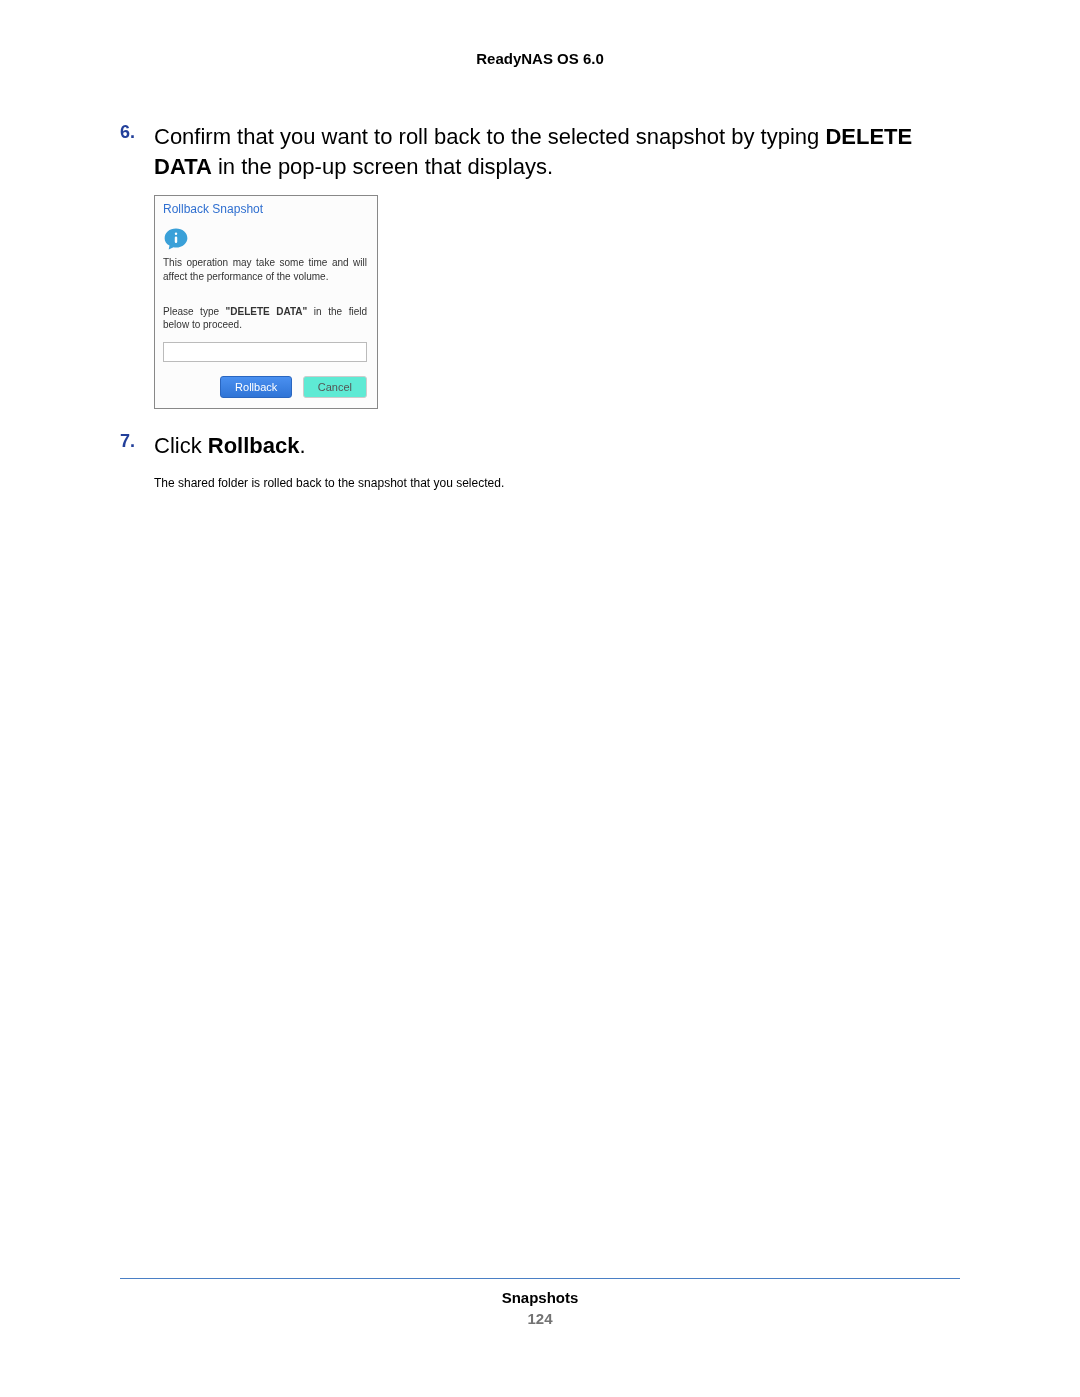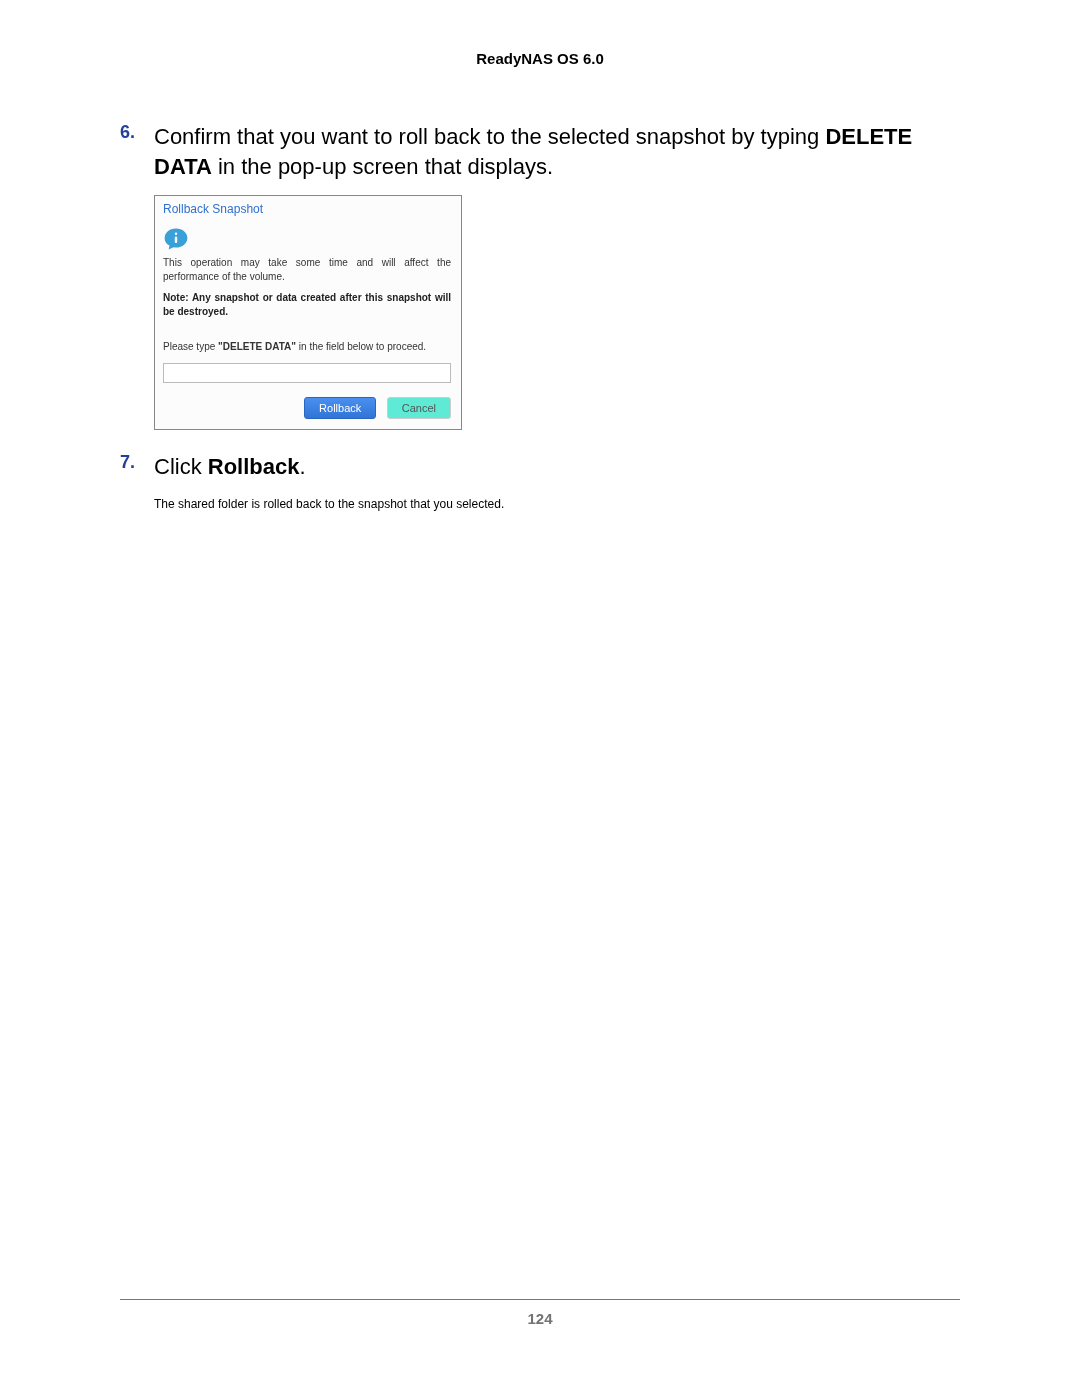--- a/index.html
+++ b/index.html
@@ -5,21 +5,21 @@
   * { box-sizing: border-box; margin: 0; padding: 0; }
   html, body { width: 1080px; height: 1397px; background: #fff; font-family: Arial, Helvetica, sans-serif; color: #000; }
   .page { position: relative; width: 1080px; height: 1397px; padding: 50px 120px 0 120px; }
   .doc-header { text-align: center; font-weight: bold; font-size: 15px; margin-bottom: 55px; }
   .ol { list-style: none; }
   .li { display: flex; margin-bottom: 14px; }
   .num { color: #223f9a; font-weight: bold; width: 34px; flex: 0 0 34px; font-size: 18px; }
   .body { flex: 1; font-size: 22px; line-height: 1.35; }
   .body .bold { font-weight: bold; }
   .dialog-wrap { margin: 14px 0 22px 34px; }
-  .dialog { width: 308px; border: 1px solid #888; background: #fcfcfc; font-family: "Segoe UI", Tahoma, sans-serif; }
+  .dialog { width: 224px; border: 1px solid #888; background: #fcfcfc; font-family: "Segoe UI", Tahoma, sans-serif; }
   .dialog-title { color: #2f6fd0; font-size: 12px; padding: 6px 8px 4px 8px; }
   .dialog-body { display: flex; padding: 4px 10px 6px 8px; flex-direction: column; }
   .bubble-col { width: 30px; flex: 0 0 30px; padding-top: 2px; }
   .msg-col { flex: 1; font-size: 10px; color: #333; line-height: 1.35; }
   .msg-block { margin-bottom: 8px; text-align: justify; }
   .msg-block.bold { font-weight: bold; color: #222; }
   .msg-block .inner-bold { font-weight: bold; }
   .confirm-input { width: 100%; height: 20px; border: 1px solid #bbb; background: #fff; margin-top: 2px; }
   .dialog-buttons { padding: 8px 10px 10px 10px; text-align: right; }
   .btn { display: inline-block; font-size: 11px; padding: 4px 14px; border-radius: 3px; margin-left: 6px; cursor: pointer; }
@@ -56,21 +56,20 @@
       <div class="dialog-body">
         <div class="bubble-col">
           <svg class="bubble" viewBox="0 0 32 32">
             <path d="M16 3 C8 3 2 8 2 15 C2 19 4 22 8 24 L7 29 L13 26 C14 26.3 15 26.5 16 26.5 C24 26.5 30 21 30 15 C30 8 24 3 16 3 Z" fill="#3aa0d8"></path>
             <rect x="14.5" y="8" width="3" height="3" rx="1.5" fill="#fff"></rect>
             <rect x="14.5" y="13" width="3" height="8" rx="1.5" fill="#fff"></rect>
           </svg>
         </div>
         <div class="msg-col">
           <div class="msg-block">This operation may take some time and will affect the performance of the volume.</div>
-          <div class="msg-block bold">Note: Any snapshot or data created after this snapshot will be destroyed.</div>
           <div class="msg-block">
             <br>
             <span>Please type </span><span class="inner-bold">"DELETE DATA"</span><span> in the field below to proceed.</span>
           </div>
           <input type="text" class="confirm-input" value="" style="">
         </div>
       </div>
       <div class="dialog-buttons">
         <span class="btn btn-primary">Rollback</span>
         <span class="btn btn-secondary">Cancel</span>
@@ -84,16 +83,17 @@
       <div class="body">
         <span>Click </span><span class="bold">Rollback</span><span>.</span>
       </div>
     </li>
   </ol>
 
   <div class="after-text">The shared folder is rolled back to the snapshot that you selected.</div>
 
   <div class="footer">
     <hr class="footer-rule">
+    <div class="footer-title">Snapshots</div>
     <div class="footer-page">124</div>
   </div>
 
 </div>
 
 </body></html>

